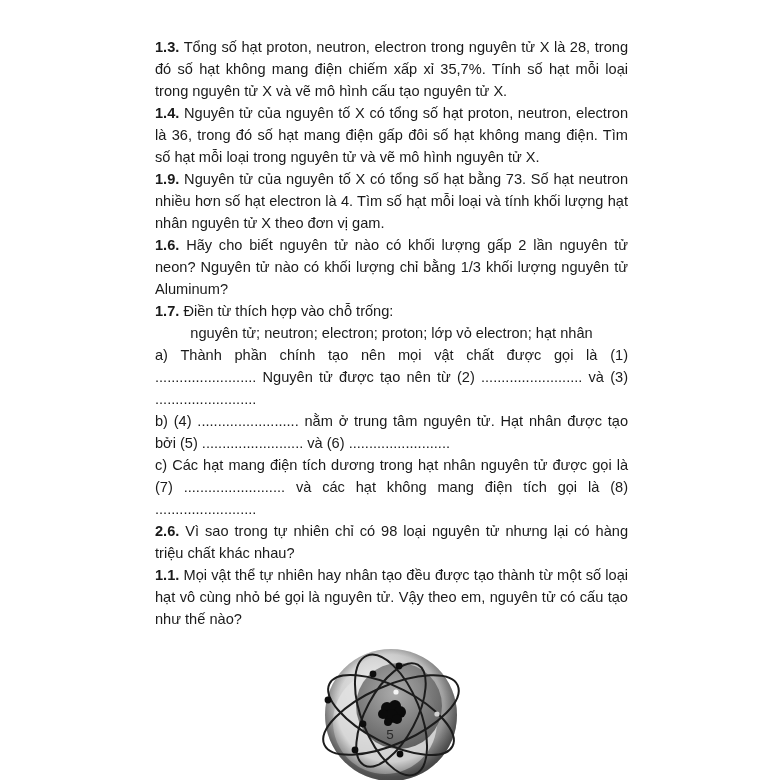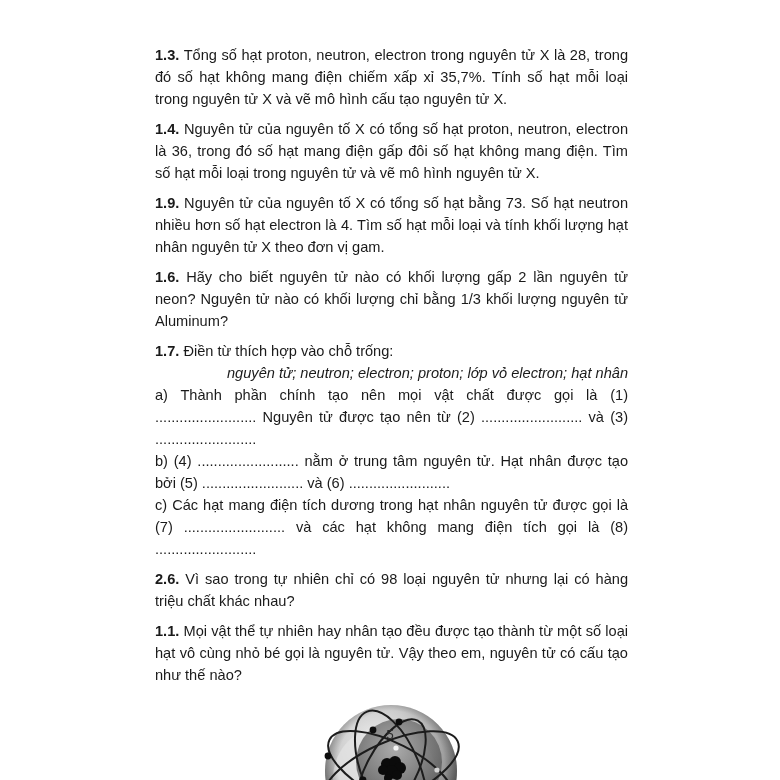--- a/index.html
+++ b/index.html
@@ -5,23 +5,23 @@
   html,body{margin:0;padding:0;}
   body{
     width:780px;height:780px;background:#ffffff;position:relative;
     font-family:"Liberation Sans",sans-serif;color:#1a1a1a;overflow:hidden;
   }
   .content{
     position:absolute;left:155px;top:36px;width:473px;
     font-size:14.6px;line-height:22px;
   }
   p{margin:0;}
-  .ex{text-align:justify;margin-top:8px;}
+  .ex{text-align:justify;}
   .num{font-weight:bold;}
-  .wordbank{text-align:right;font-style:italic;}
+  .wordbank{text-align:center;}
   .sub{text-align:justify;}
   .figure-block{text-align:center;margin-top:4px;}
   .figure-block svg{display:inline-block;vertical-align:top;}
   .pageno{
     position:absolute;left:0;top:727px;width:780px;text-align:center;
     font-size:13.5px;color:#2a2a2a;
   }
 </style>
 </head>
 <body>

